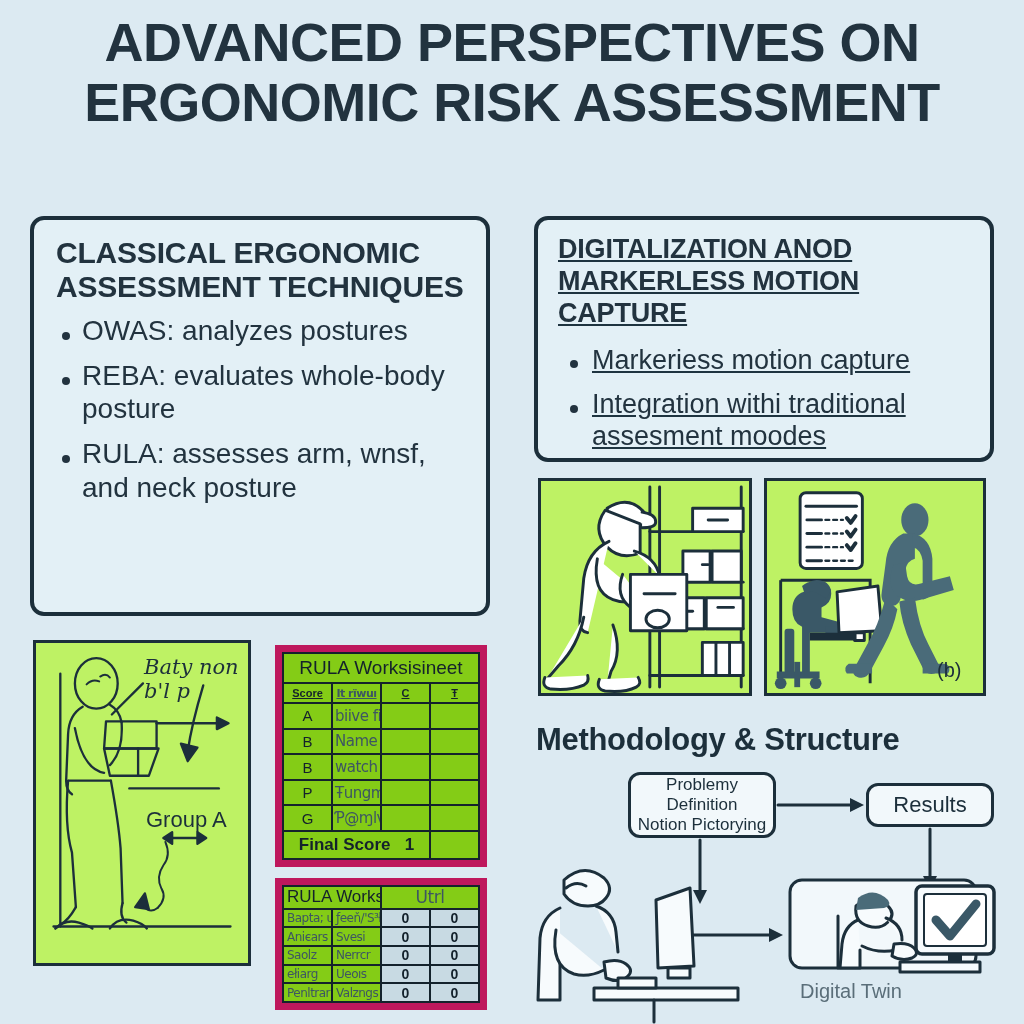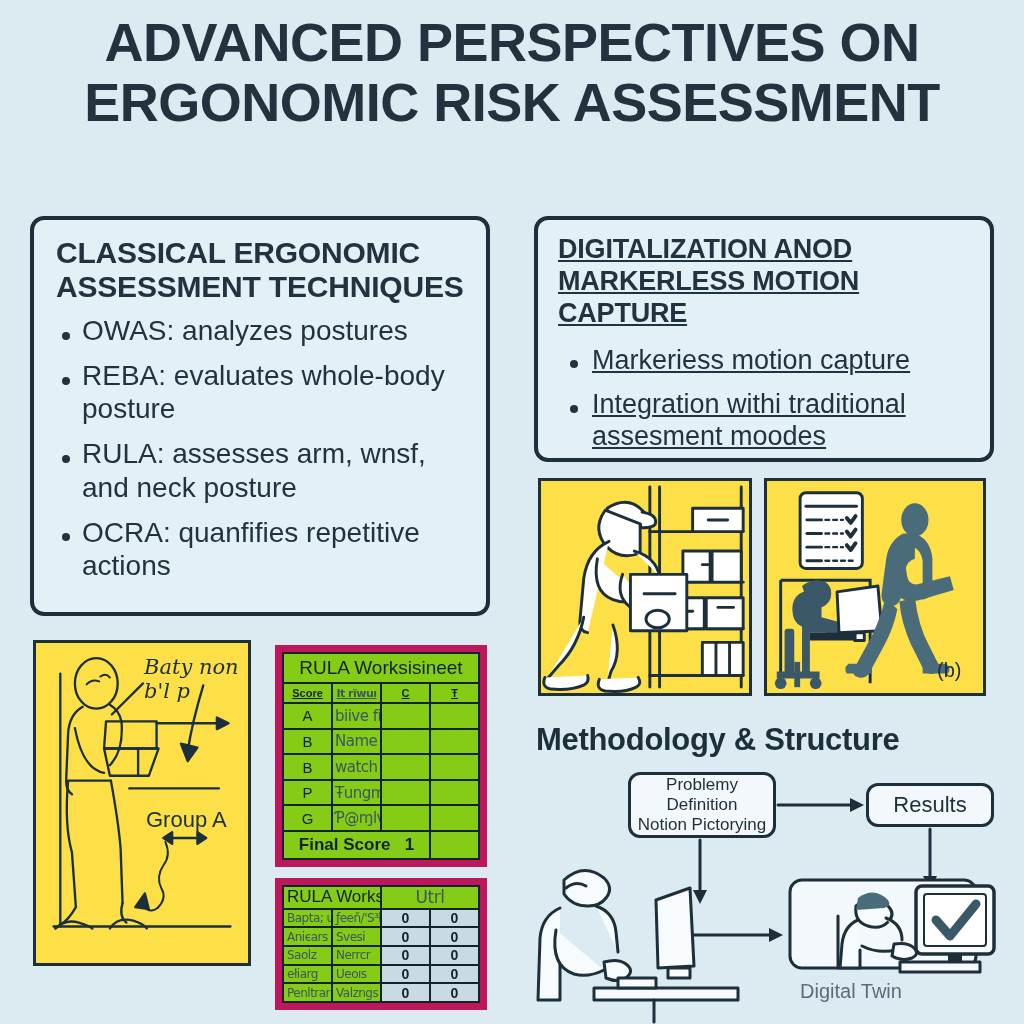--- a/index.html
+++ b/index.html
@@ -53,21 +53,21 @@
   #panel-classical .panel-title{font-size:30px;line-height:1.14;margin-bottom:10px;}
   #panel-classical li{font-size:28px;line-height:1.18;margin-bottom:12px;}
 
   #panel-digital{left:534px;top:216px;width:460px;height:246px;padding:14px 20px;text-decoration:underline;}
   #panel-digital .panel-title{font-size:27px;line-height:1.18;margin-bottom:14px;}
   #panel-digital li{font-size:27px;line-height:1.2;margin-bottom:12px;padding-left:34px;}
   #panel-digital li::before{left:12px;}
 
   
   .figbox{
-    position:absolute;background:#fde047;
+    position:absolute;background:#bef264;
     border:3px solid #1c2f3b;box-sizing:border-box;
   }
   #fig-posture{left:33px;top:640px;width:218px;height:326px;}
   #fig-warehouse{left:538px;top:478px;width:214px;height:218px;}
   #fig-mocap{left:764px;top:478px;width:222px;height:218px;}
 
   .figbox svg{display:block;width:100%;height:100%;}
 
   .hand-label{
     position:absolute;font-family:"DejaVu Serif", serif;
@@ -131,21 +131,20 @@
 
   <div class="panel" id="panel-classical">
     <div class="panel-title">
       <span>CLASSICAL ERGONOMIC</span><br>
       <span>ASSESSMENT TECHNIQUES</span>
     </div>
     <ul>
       <li>OWAS: analyzes postures</li>
       <li>REBA: evaluates whole-body posture</li>
       <li>RULA: assesses arm, wnsf, and neck posture</li>
-      <li>OCRA: quanfifies repetitive actions</li>
     </ul>
   </div>
 
   <div class="panel" id="panel-digital">
     <div class="panel-title">
       <span>DIGITALIZATION ANOD</span><br>
       <span>MARKERLESS MOTION CAPTURE</span>
     </div>
     <ul>
       <li>Markeriess motion capture</li>

